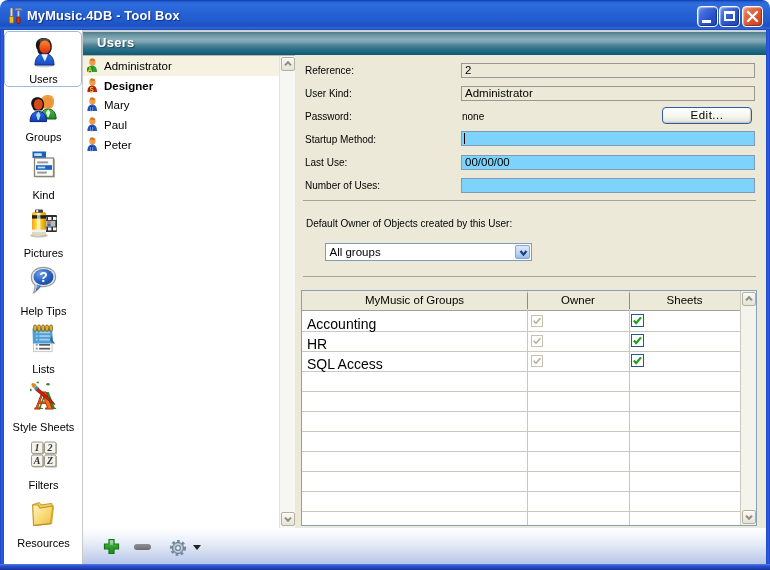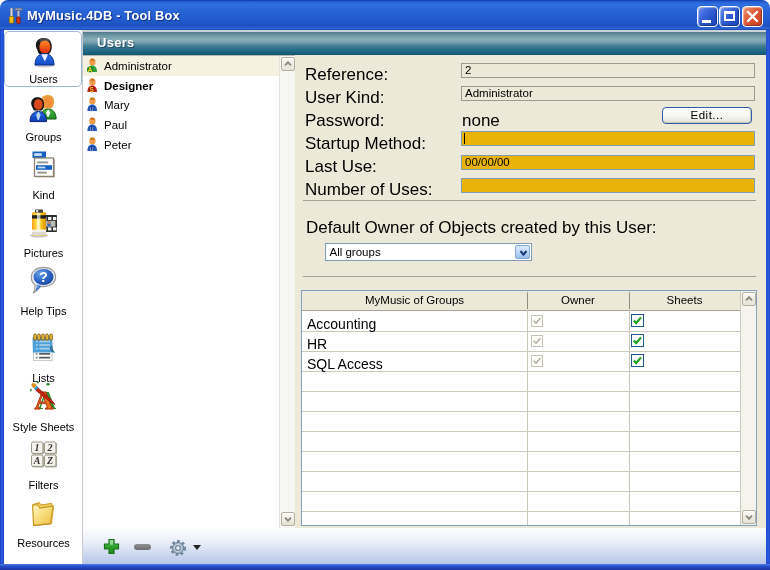--- a/index.html
+++ b/index.html
@@ -34,23 +34,23 @@
 
 .listpanel{left:83px;top:55px;width:212px;height:473px;background:#fff;border-top:1px solid #b9b9b2;}
 .lrow{left:0;width:196px;height:20px;}
 .lrow .nm{position:absolute;left:21px;top:3.5px;font-size:11.5px;color:#000;white-space:nowrap;}
 .lrow .uic{position:absolute;left:3px;top:2px;}
 .lsel{background:#f6f2e2;}
 .lscroll{left:196px;top:0px;width:16px;height:472px;background:#f6f6f2;border-left:1px solid #e4e4de;}
 .sbtn{left:1px;width:14px;height:14px;border:1px solid #b3b09f;border-radius:2px;background:linear-gradient(180deg,#f9f8f5,#e6e3d6);box-shadow:inset 0 1px 0 #fff;}
 
 .rightpanel{left:295px;top:55px;width:471px;height:473px;background:#ece9d8;}
-.flabel{left:10px;font-size:17px;color:#000;white-space:nowrap;text-align:right;}
+.flabel{left:10px;font-size:10px;color:#000;white-space:nowrap;text-align:right;}
 .fbox{left:166px;width:294px;height:15px;border:1px solid #999990;background:#ece9d8;font-size:11.5px;line-height:13px;padding:0 3px;color:#000;}
-.fbox.white{border:1px solid #7f9db9;background:#eab308;}
+.fbox.white{border:1px solid #7f9db9;background:#7dd3fc;}
 .sep{left:8px;width:453px;height:1px;background:#a5a299;}
 .ebtn{left:367px;top:52px;width:90px;height:17px;border:1px solid #2f5ca8;border-radius:4px;background:linear-gradient(180deg,#fff 0%,#f4f4ef 60%,#e0e0d5 100%);font-size:11.5px;text-align:center;line-height:15px;color:#000;box-shadow:inset -1px -1px 1px #c8c8b8;}
 
 .combo{left:29.5px;top:187.5px;width:207px;height:18px;border:1px solid #7f9db9;background:#fff;}
 .combo .ctxt{position:absolute;left:4px;top:2px;font-size:11.5px;}
 .carrow{position:absolute;right:1px;top:1px;width:15px;height:14px;background:linear-gradient(180deg,#dbeafd 0%,#c0d8f7 50%,#98bdea 100%);border:1px solid #86a7cf;border-radius:2px;}
 
 .tbl{left:6px;top:235px;width:456px;height:236px;border:1px solid #82a1bd;background:#fff;}
 .thead{left:0;top:0;width:454px;height:20px;background:#ece9d8;border-bottom:1px solid #a5a299;}
 .th{top:3px;font-size:11.5px;text-align:center;color:#000;}
@@ -193,21 +193,21 @@
               <stop offset="1" stop-color="#123c90"></stop>
             </radialGradient>
           </defs>
         <path d="M13.5 1.4 C20.5 1.4 25.6 5.4 25.6 11 C25.6 16.6 20.5 20.6 13.5 20.6 C12.4 20.6 11.3 20.5 10.3 20.3 C8.6 22.6 6.2 25.6 3.6 26.6 C4.8 24.2 5.2 21.4 5 19 C2.6 17.2 1.4 14.2 1.4 11 C1.4 5.4 6.5 1.4 13.5 1.4 Z" fill="#e8e8e8" stroke="#9a9a9a" stroke-width="1.2"></path>
         <ellipse cx="13.5" cy="11" rx="10" ry="8" fill="url(#hb5)"></ellipse>
         <path d="M11 20 C9.6 21.8 7.8 24 5.6 25 C6.4 23 6.8 20.6 6.6 18.6 Z" fill="url(#hb5)"></path>
         <text x="13.5" y="16" font-family="Liberation Sans,sans-serif" font-size="14" font-weight="bold" fill="#fff" text-anchor="middle">?</text>
       </svg>
       <div class="lbl">Help Tips</div>
     </div>
-    <div class="sb-item" style="top:300px">
+    <div class="sb-item" style="top:291px">
       <svg class="ic" width="27" height="30" viewBox="0 0 27 30" style="top:3px">
         <rect x="3" y="10" width="18.6" height="17.6" fill="#fdfdfd" stroke="#c8c8c8" stroke-width="1"></rect>
         <rect x="5.2" y="19.8" width="2" height="2" fill="#9a9a9a"></rect>
           <rect x="8.6" y="20" width="11" height="1.7" fill="#5a5a5a"></rect>
         <rect x="5.2" y="23.6" width="2" height="2" fill="#9a9a9a"></rect>
           <rect x="8.6" y="23.8" width="11" height="1.7" fill="#5a5a5a"></rect>
         <path d="M2 4.6 L21.8 4.6 L21.8 15 C21.8 17.2 22.8 18.6 24.8 19.4 L2.4 19.4 Z" fill="#4d9fd8"></path>
         <path d="M21.8 12 C21.8 15.6 22.6 18.2 24.8 19.4 C21 19.6 19.4 17.6 19.6 14.6 Z" fill="#356f8d"></path>
         <rect x="5.4" y="7.6" width="1.8" height="1.7" fill="#a8cfe8"></rect>
           <rect x="8.8" y="7.6" width="10.6" height="1.7" fill="#a8cfe8"></rect>

